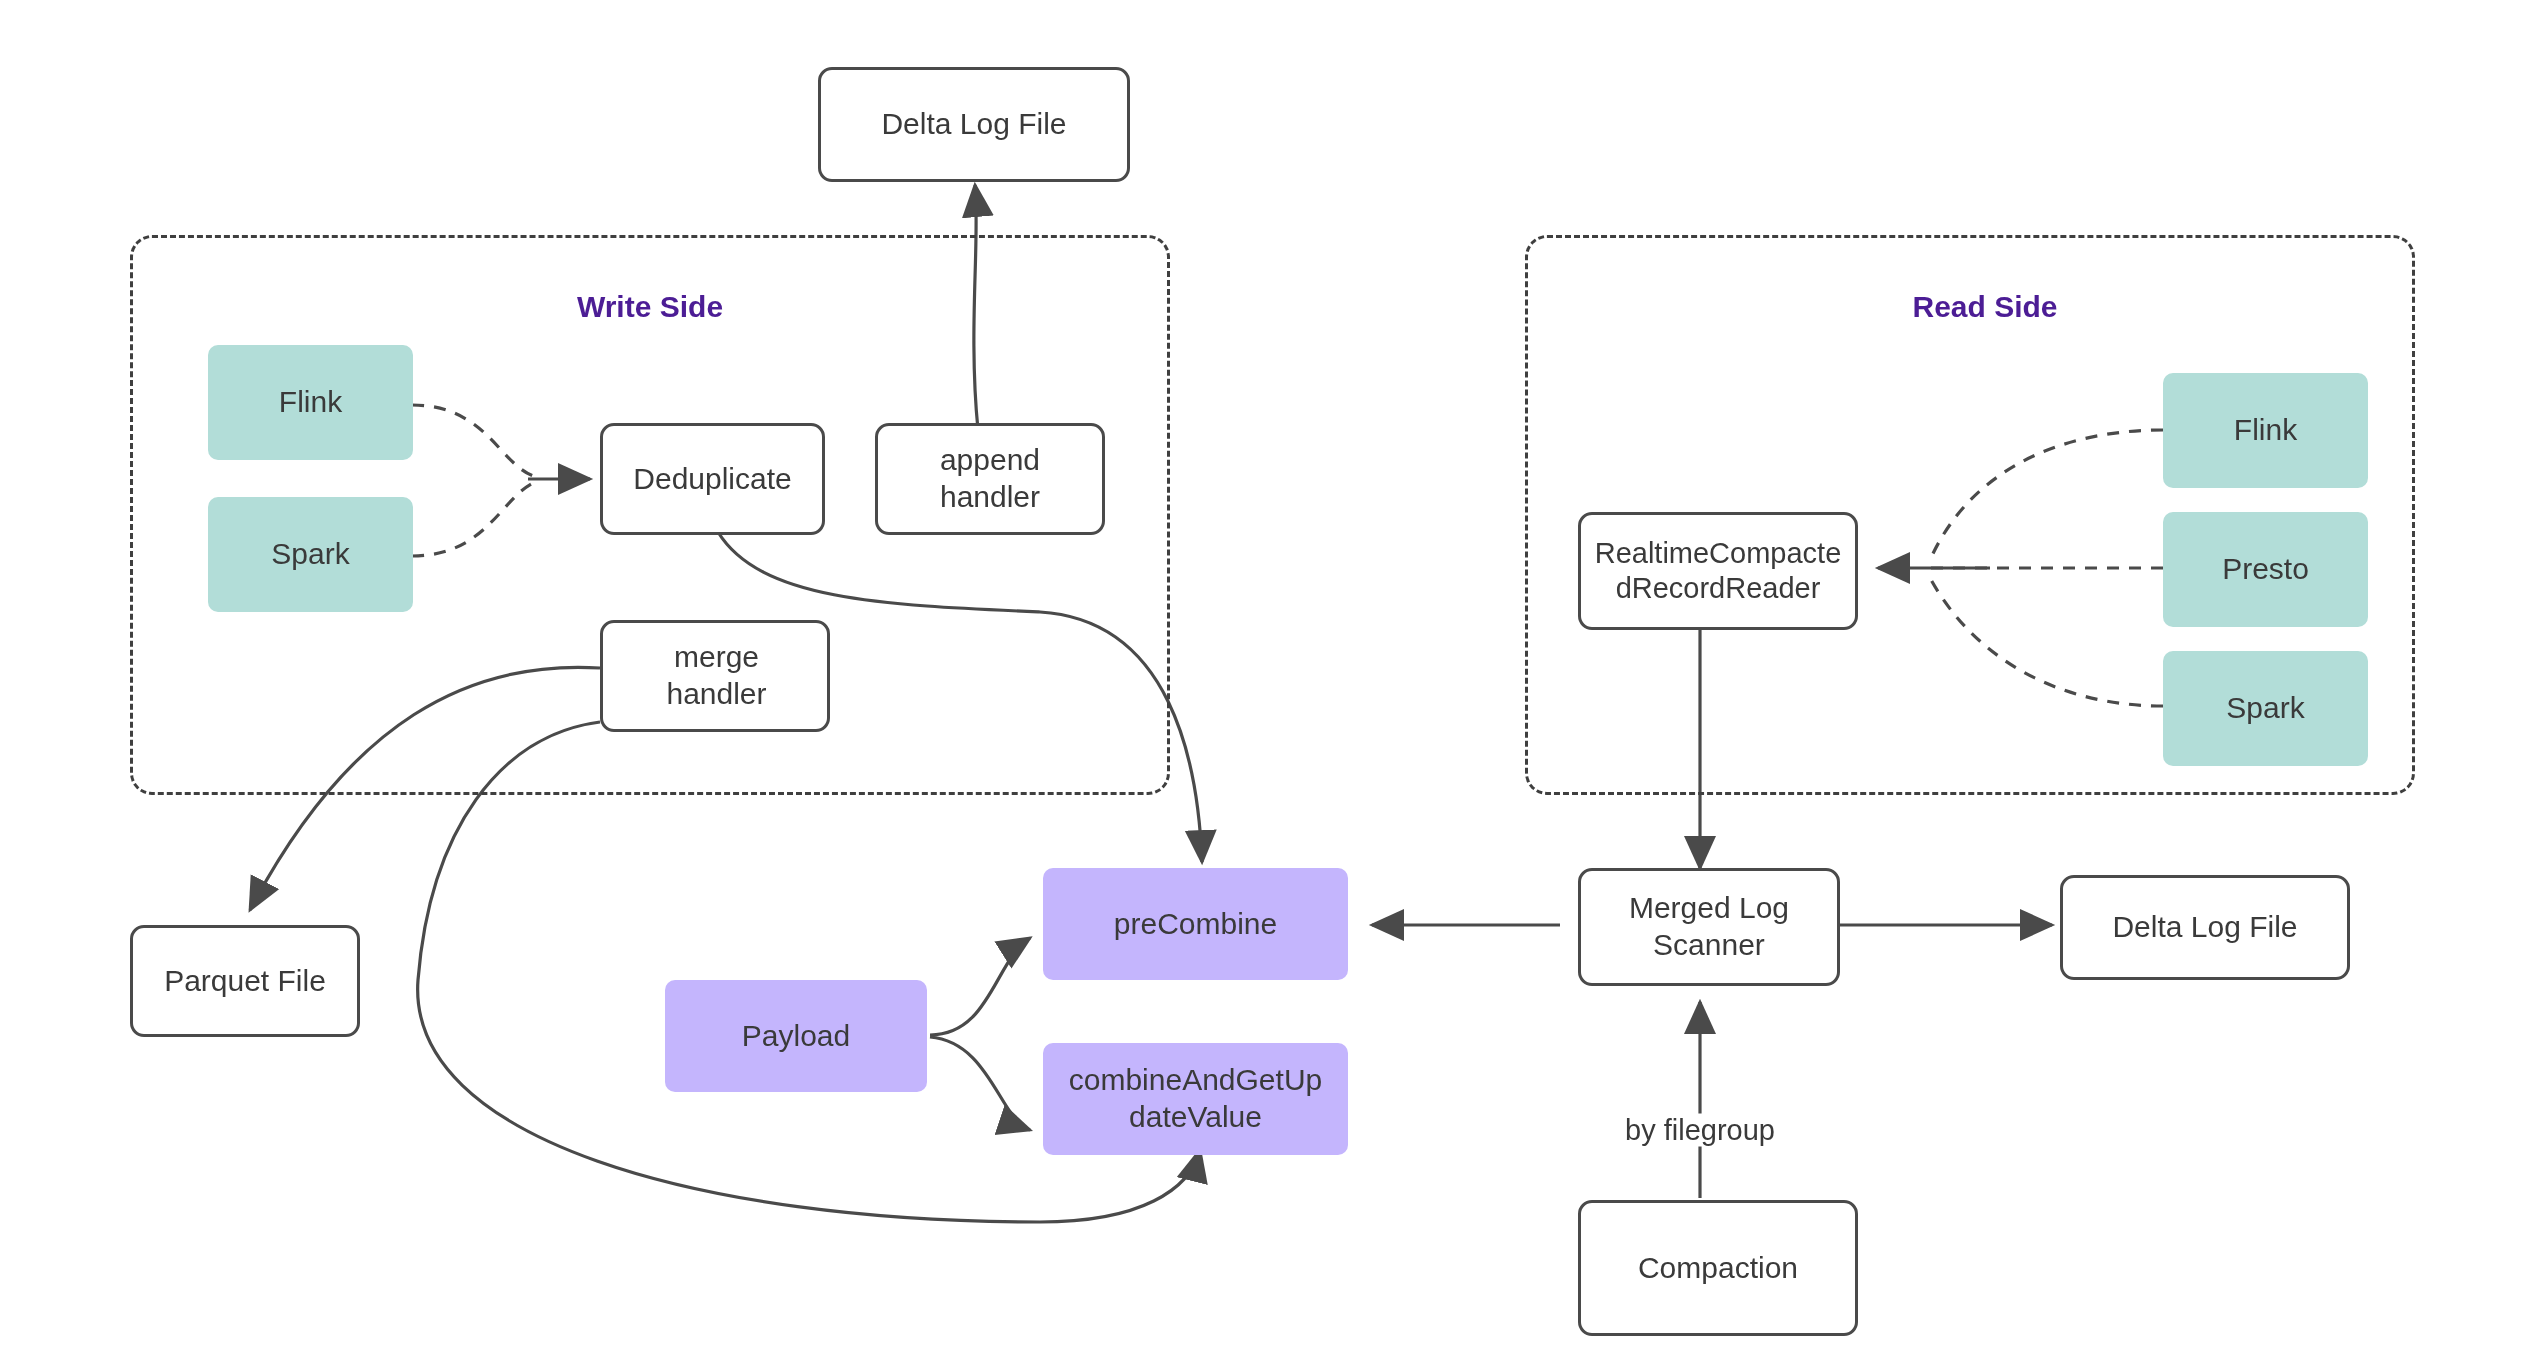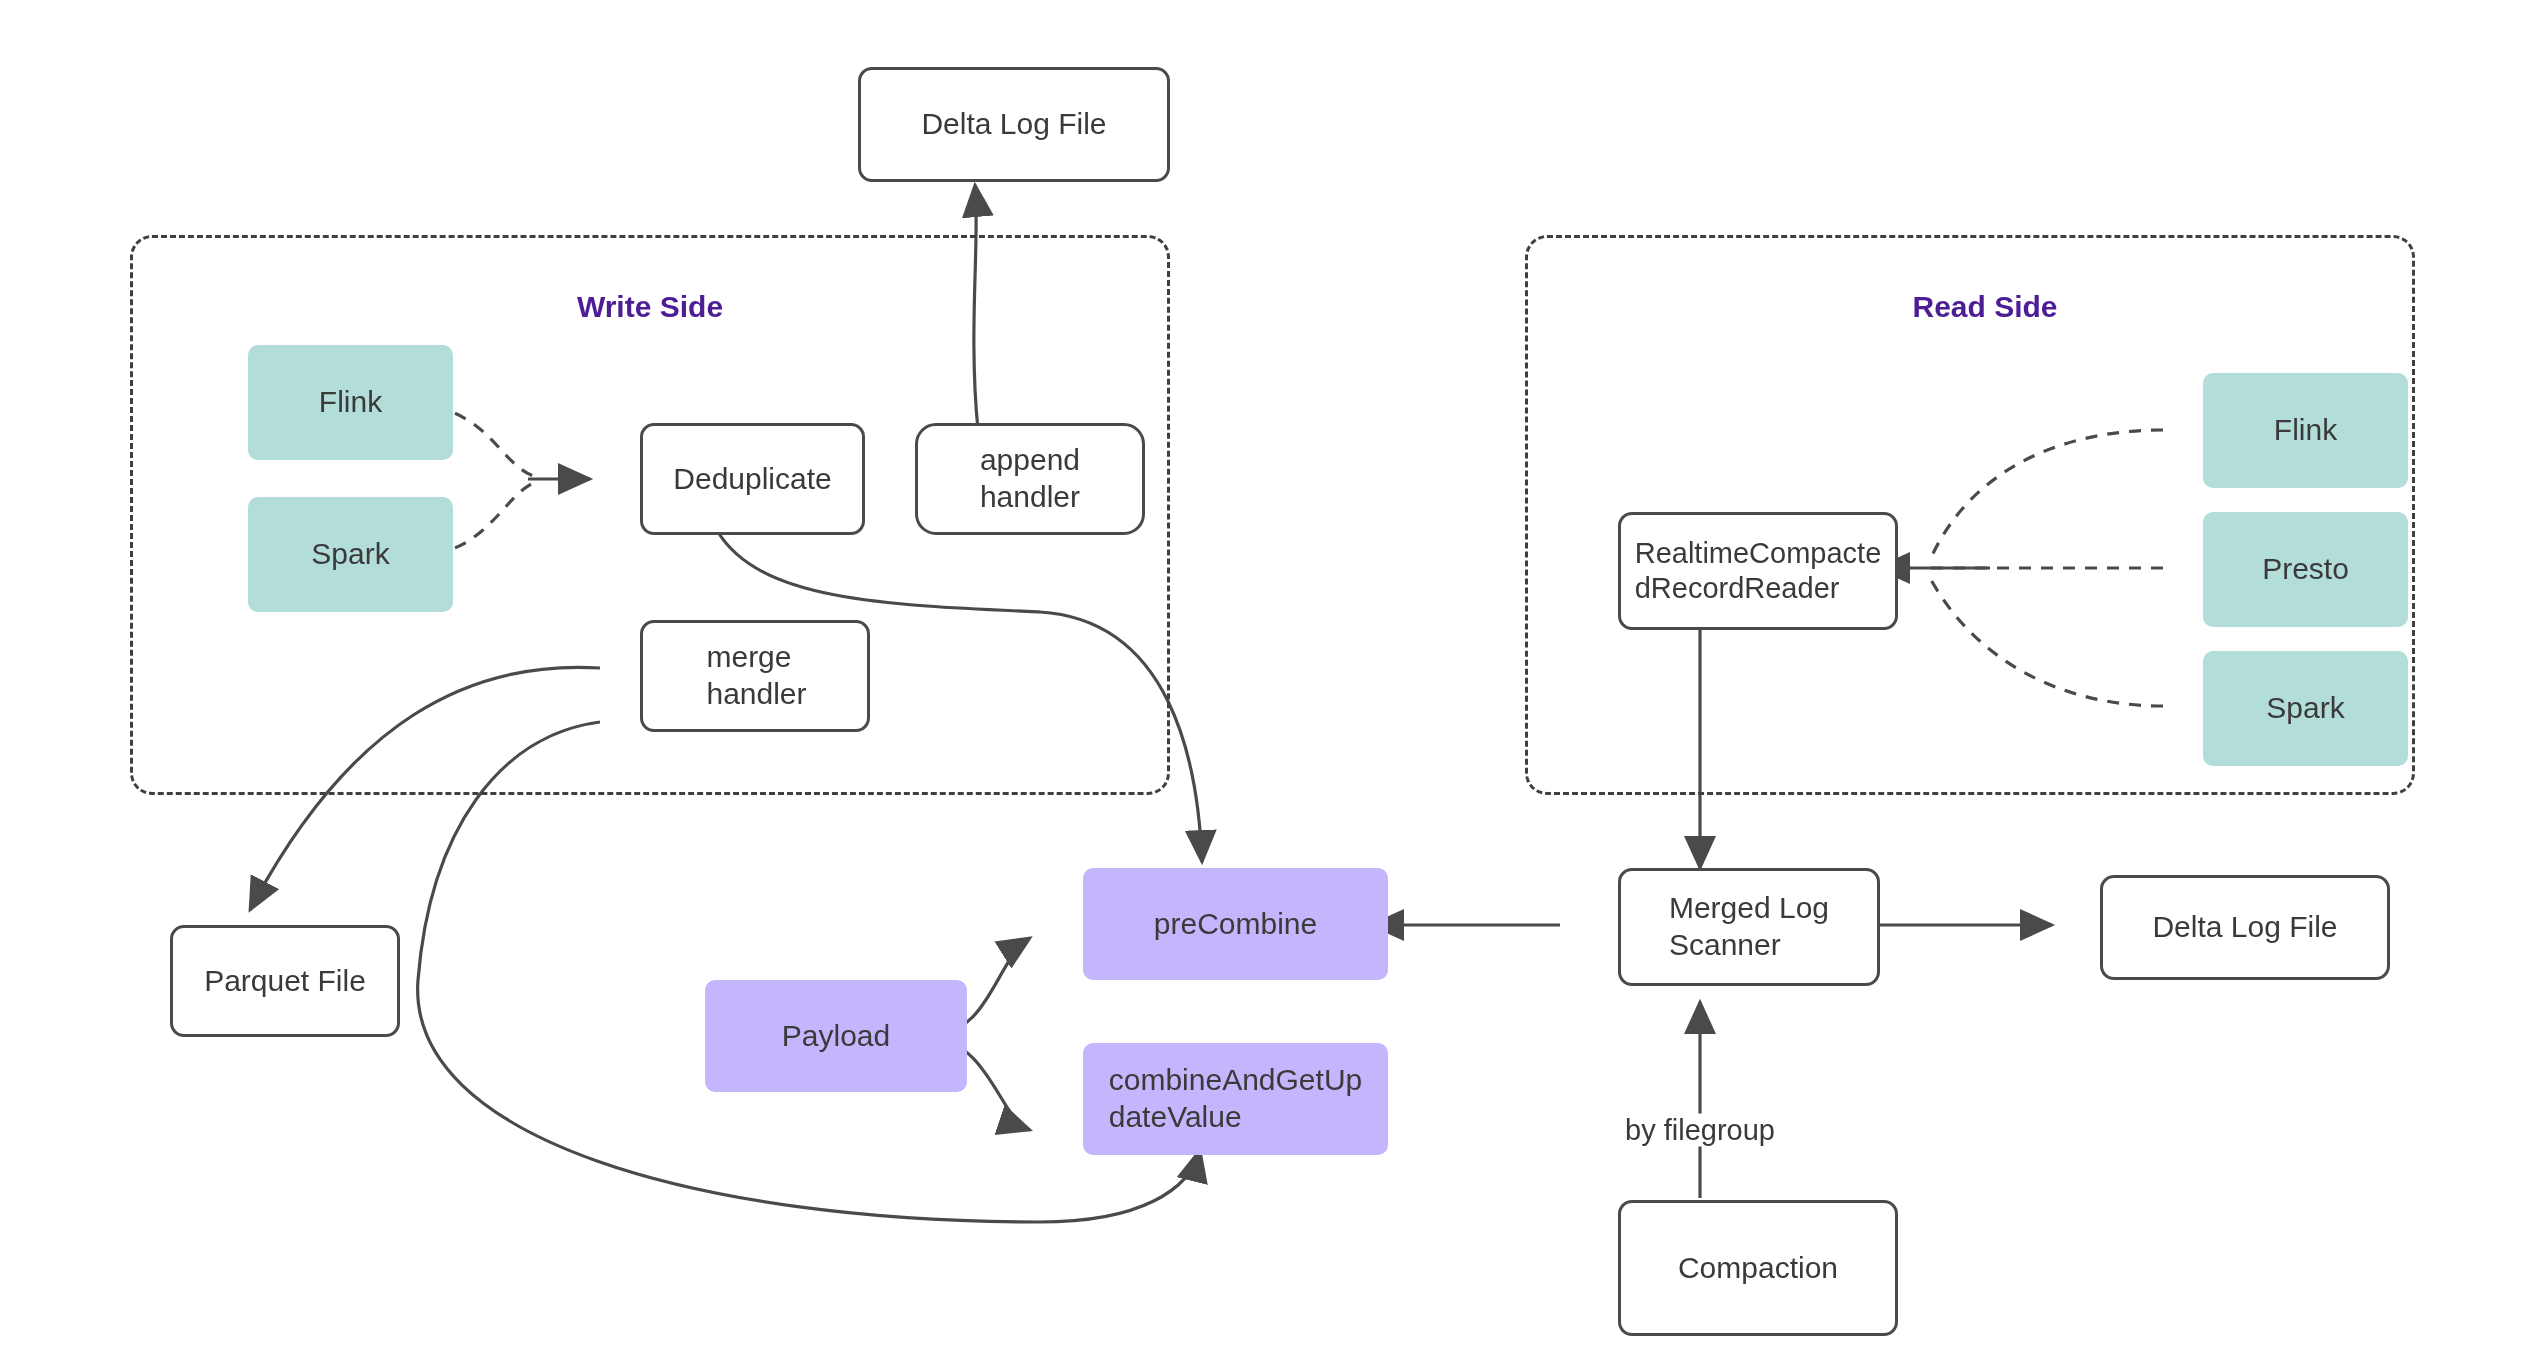--- a/index.html
+++ b/index.html
@@ -38,27 +38,26 @@
     text-align: center;
     white-space: nowrap;
     transform: translateX(-50%);
   }
   .node {
     position: absolute;
     box-sizing: border-box;
     display: flex;
     align-items: center;
     justify-content: center;
-    text-align: left;
+    text-align: center;
     color: #3a3a3a;
     font-size: 30px;
     line-height: 1.22;
     padding: 4px 8px;
     border-radius: 14px;
-    margin-left: 40px;
   }
   .node.plain {
     background: #ffffff;
     border: 3px solid #4a4a4a;
   }
   .node.teal {
     background: #b2ddd8;
     border: none;
     border-radius: 10px;
   }
@@ -144,21 +143,21 @@
   </div>
 
   <div class="node teal" style="left:208px; top:497px; width:205px; height:115px;">
     <span>Spark</span>
   </div>
 
   <div class="node plain" style="left:600px; top:423px; width:225px; height:112px;">
     <span>Deduplicate</span>
   </div>
 
-  <div class="node plain" style="left:875px; top:423px; width:230px; height:112px;border-radius:21px;">
+  <div class="node plain" style="left:875px; top:423px; width:230px; height:112px;">
     <span>
       <span>append</span><br>
       <span>handler</span>
     </span>
   </div>
 
   <div class="node plain" style="left:600px; top:620px; width:230px; height:112px;padding-left:11px;">
     <span>
       <span>merge</span><br>
       <span>handler</span>

